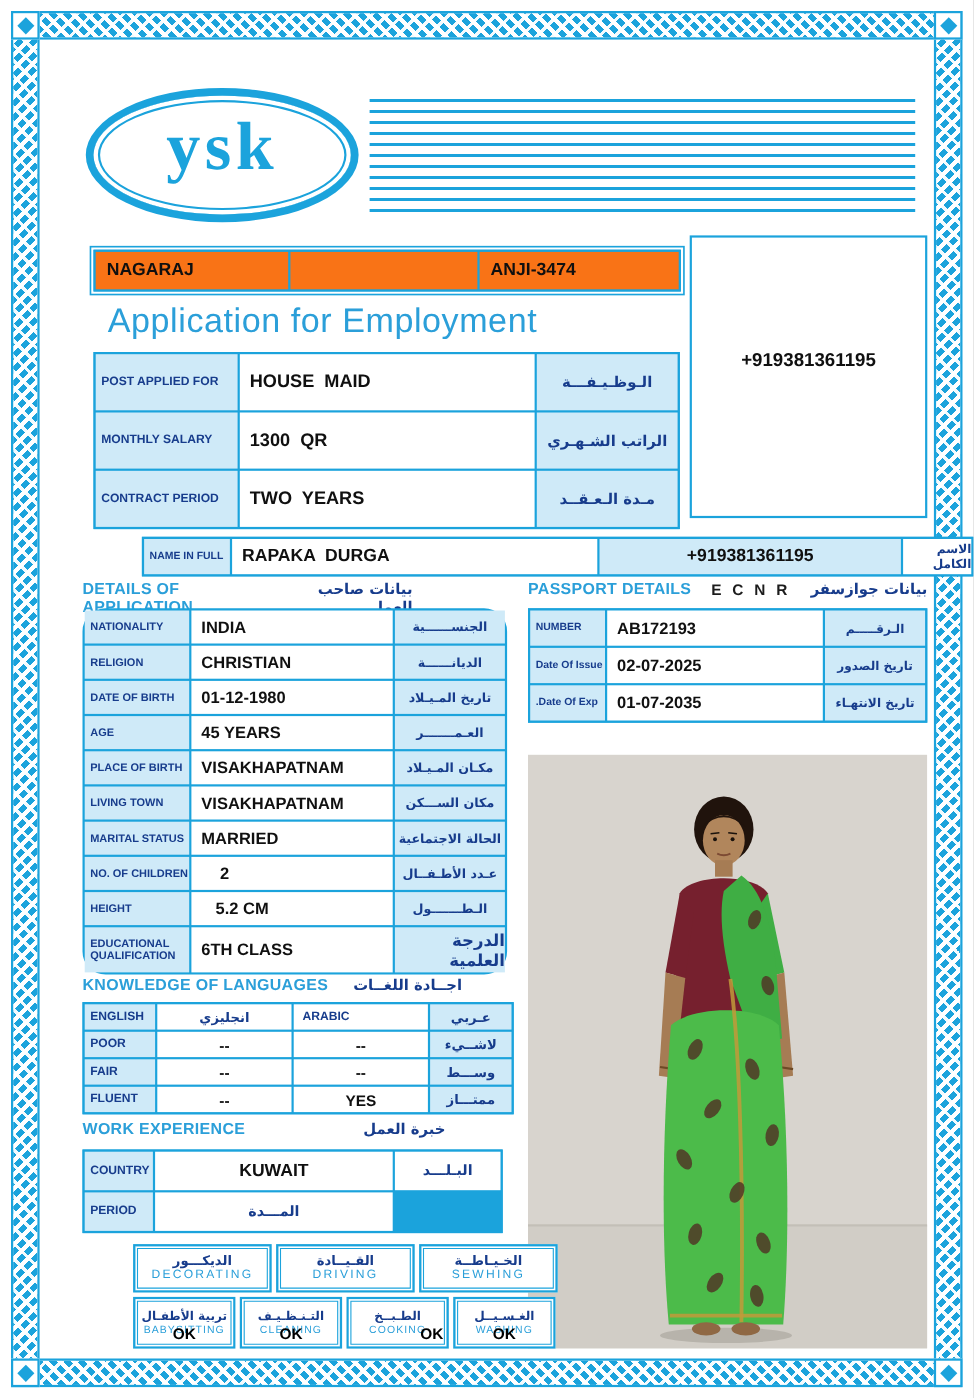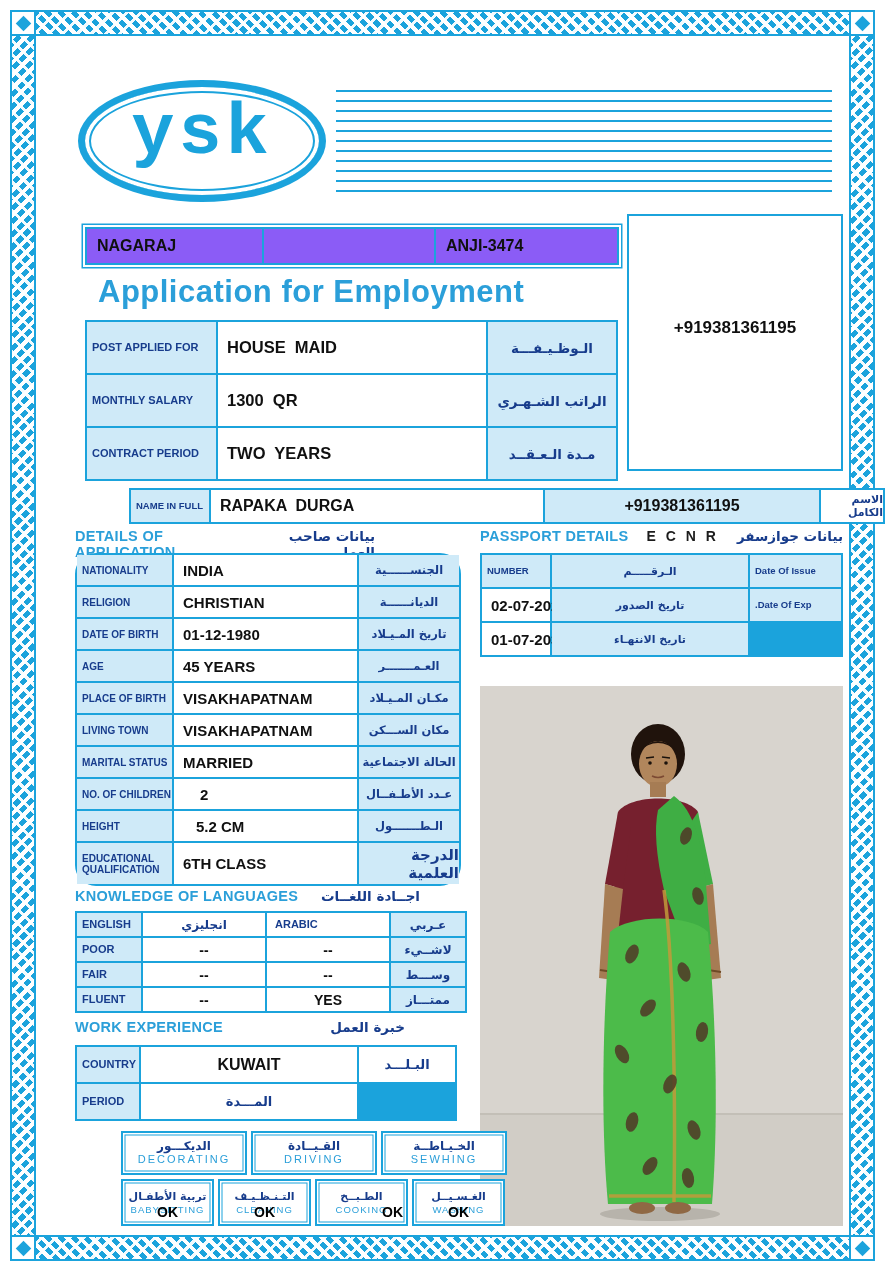--- a/index.html
+++ b/index.html
@@ -28,33 +28,33 @@
   .corner{position:absolute;width:26px;height:26px;background:#fff;border:2px solid var(--accent);
     display:flex;align-items:center;justify-content:center;z-index:2;}
   .corner::before{content:"";width:11px;height:11px;background:var(--accent);transform:rotate(45deg);}
   .corner.tl{top:10px;left:10px;} .corner.tr{top:10px;right:10px;}
   .corner.bl{bottom:10px;left:10px;} .corner.br{bottom:10px;right:10px;}
 
   
   .logo{position:absolute;left:78px;top:80px;width:248px;height:122px;border-radius:50%;
     border:7px solid var(--accent);box-shadow:inset 0 0 0 4px #fff, inset 0 0 0 6px var(--accent);
     display:flex;align-items:center;justify-content:center;background:#fff;z-index:1;}
-  .logo span{font-family:Liberation Mono, monospace;font-weight:bold;font-size:72px;color:var(--accent);
+  .logo span{font-family:Liberation Serif, serif;font-weight:bold;font-size:62px;color:var(--accent);
     letter-spacing:4px;line-height:1;margin-top:-14px;}
   .rules{position:absolute;left:336px;top:90px;width:496px;height:108px;
     background:repeating-linear-gradient(to bottom, var(--accent) 0 2.5px, transparent 2.5px 10px);}
 
   
   .topstrip{position:absolute;left:85px;top:227px;display:grid;grid-template-columns:175px 170px 181px;
     grid-auto-rows:34px;gap:2px;background:var(--accent);border:2px solid var(--accent);
     box-shadow:0 0 0 2px #fff, 0 0 0 3.5px var(--accent);}
-  .topstrip>div{background:#8b5cf6;display:flex;align-items:center;padding-left:10px;
+  .topstrip>div{background:#f97316;display:flex;align-items:center;padding-left:10px;
     font-weight:bold;font-size:16px;color:var(--ink);}
 
-  .title{position:absolute;left:98px;top:274px;font-size:31px;font-weight:bold;color:var(--hblue);letter-spacing:.5px;}
+  .title{position:absolute;left:98px;top:274px;font-size:31px;font-weight:normal;color:var(--hblue);letter-spacing:.5px;}
 
   .phonebox{position:absolute;left:627px;top:214px;width:216px;height:257px;border:2.5px solid var(--accent);background:#fff;}
   .phonebox span{display:block;margin-top:102px;text-align:center;font-weight:bold;font-size:17px;color:var(--ink);}
 
   
   .grid{position:absolute;display:grid;gap:2px;background:var(--accent);border:2px solid var(--accent);}
   .grid>div{display:flex;align-items:center;}
   .lb{background:var(--light);}
   .wh{background:#fff;}
   .lab{color:var(--navy);font-weight:bold;font-size:10.5px;padding-left:5px;line-height:1.1;}
@@ -210,20 +210,21 @@
     <div class="wh val" style="padding-left:22px;text-align:center;">5.2 CM</div>
     <div class="lb arc" dir="rtl">الـطـــــــول</div>
 
     <div class="lb lab">EDUCATIONAL QUALIFICATION</div>
     <div class="wh val">6TH CLASS</div>
     <div class="lb arc big" dir="rtl">الدرجة العلمية</div>
   </div>
 
   <div class="grid pasgrid">
     <div class="lb lab">NUMBER</div>
+    <div class="wh val">AB172193</div>
     <div class="lb arc" dir="rtl">الـرقـــــم</div>
 
     <div class="lb lab">Date Of Issue</div>
     <div class="wh val">02-07-2025</div>
     <div class="lb arc" dir="rtl">تاريخ الصدور</div>
 
     <div class="lb lab">.Date Of Exp</div>
     <div class="wh val">01-07-2035</div>
     <div class="lb arc" dir="rtl">تاريخ الانتهـاء</div>
   </div>

